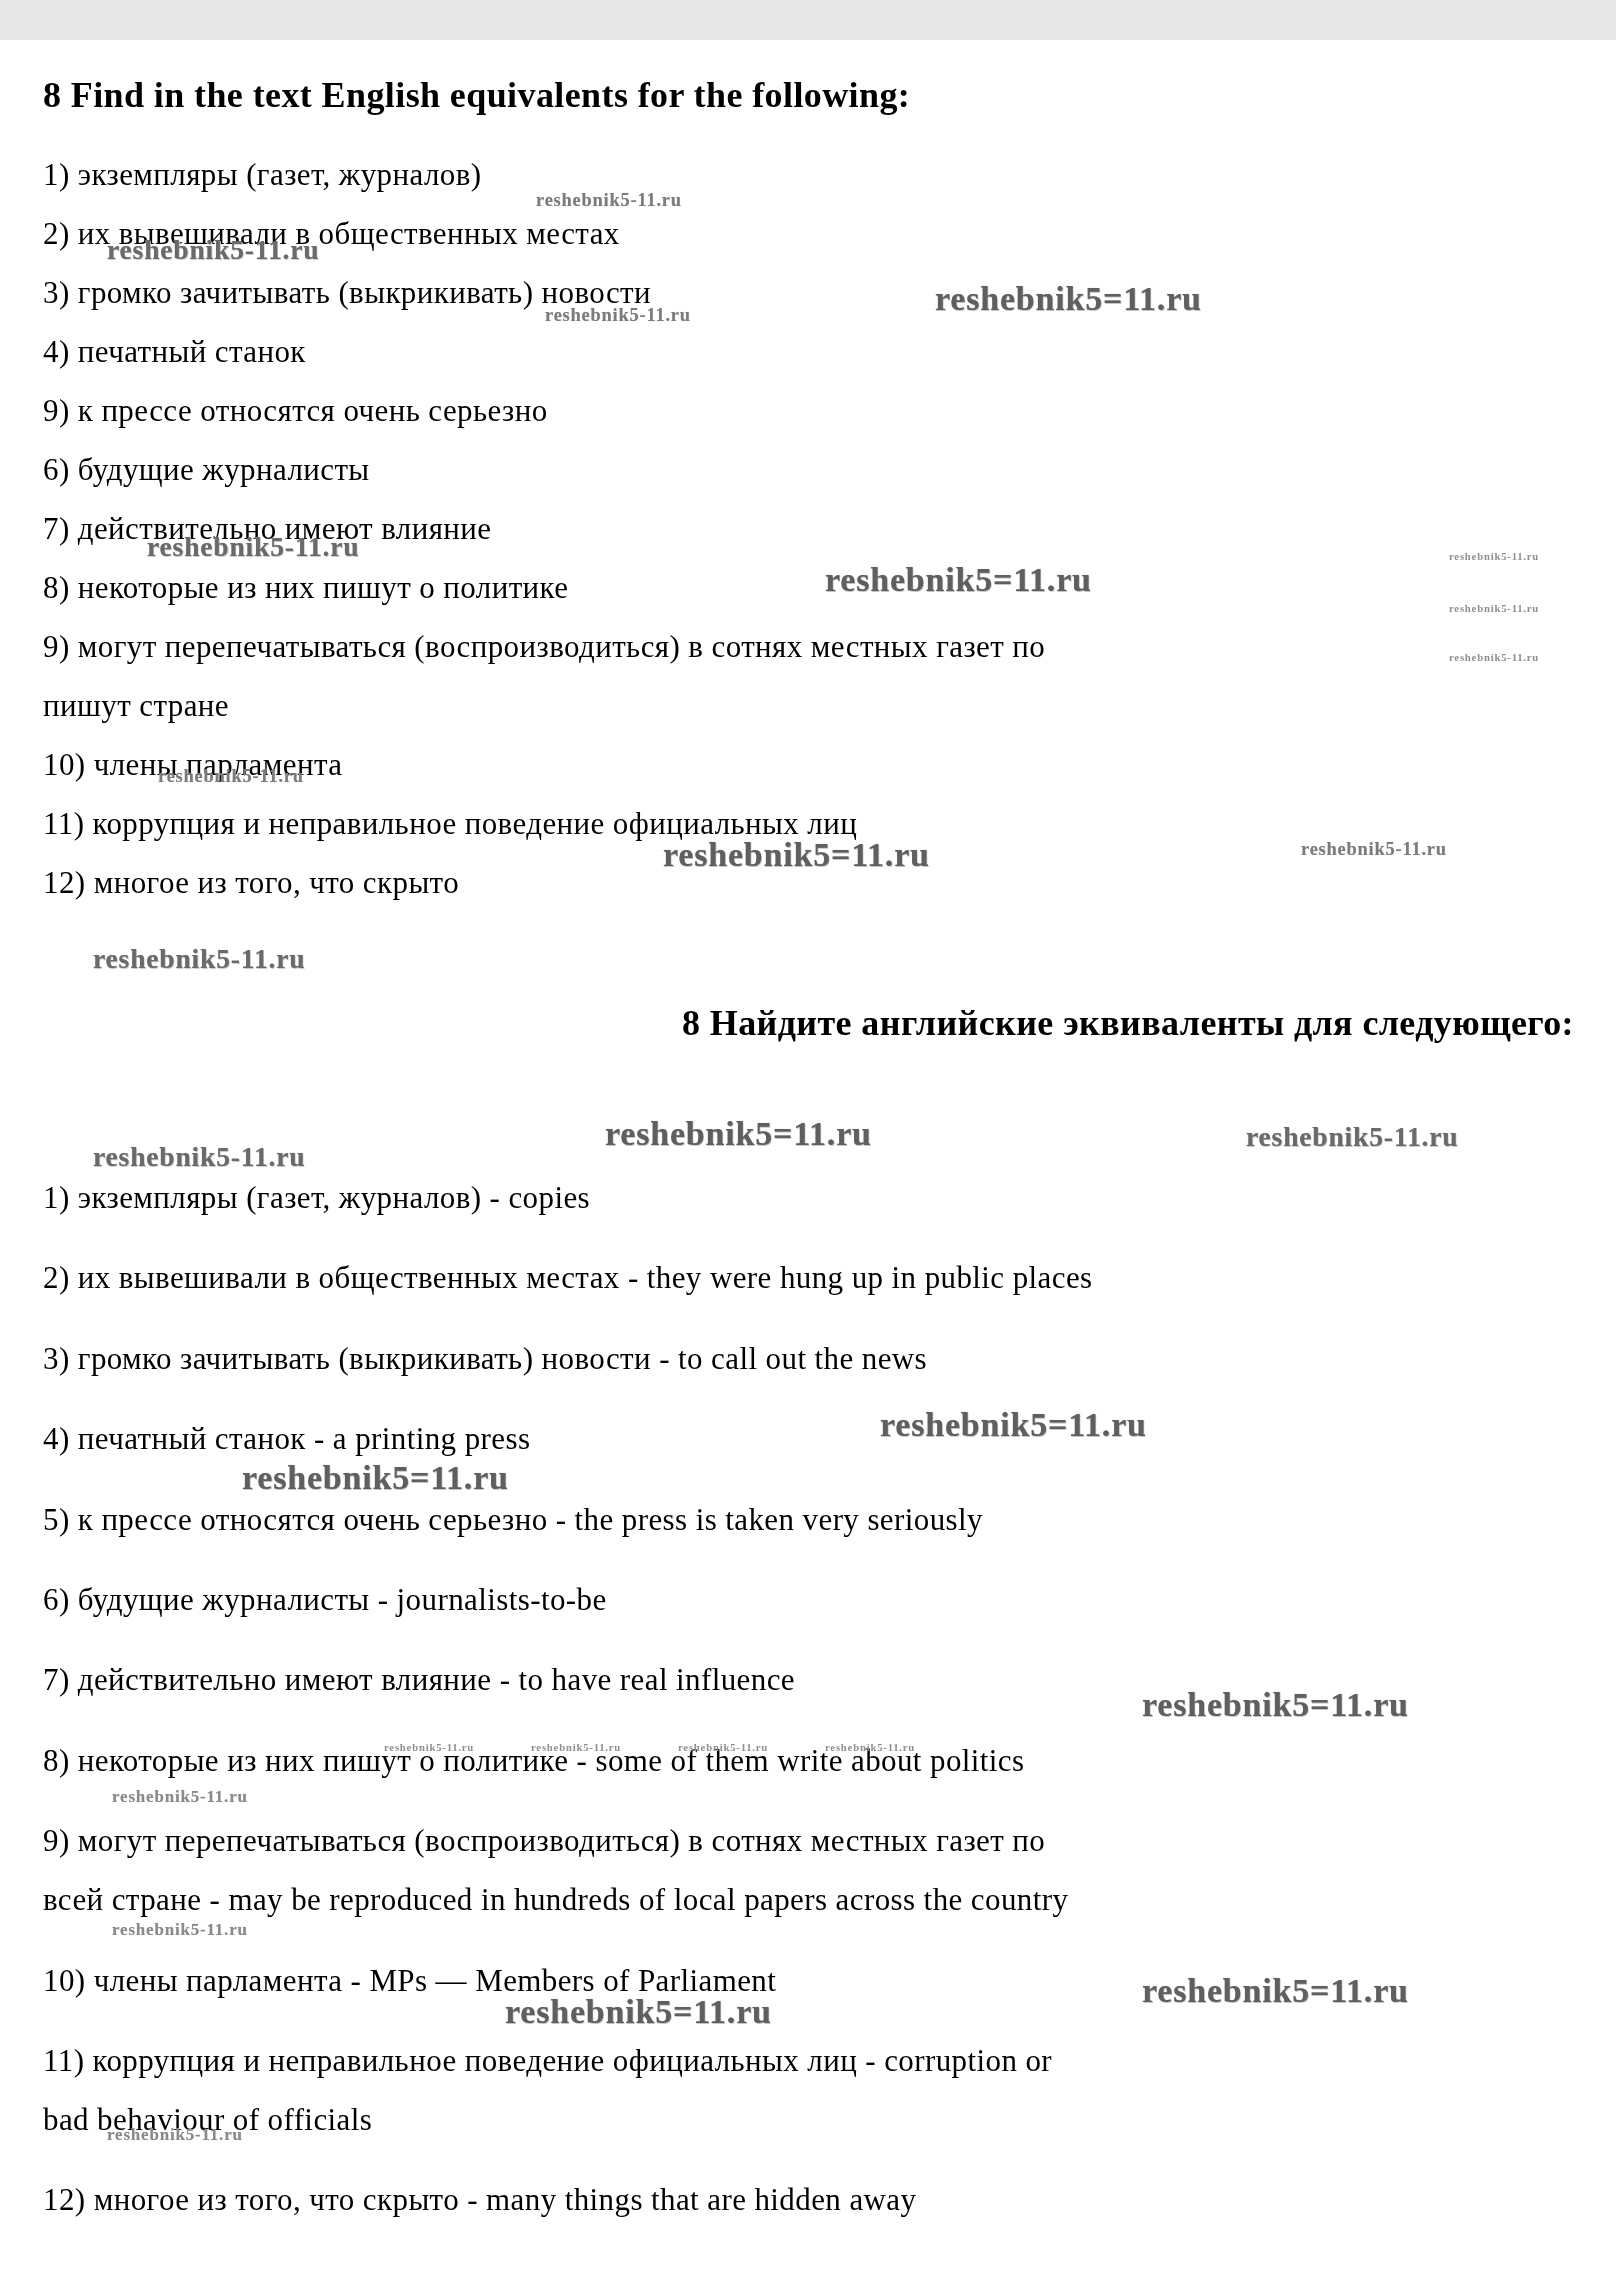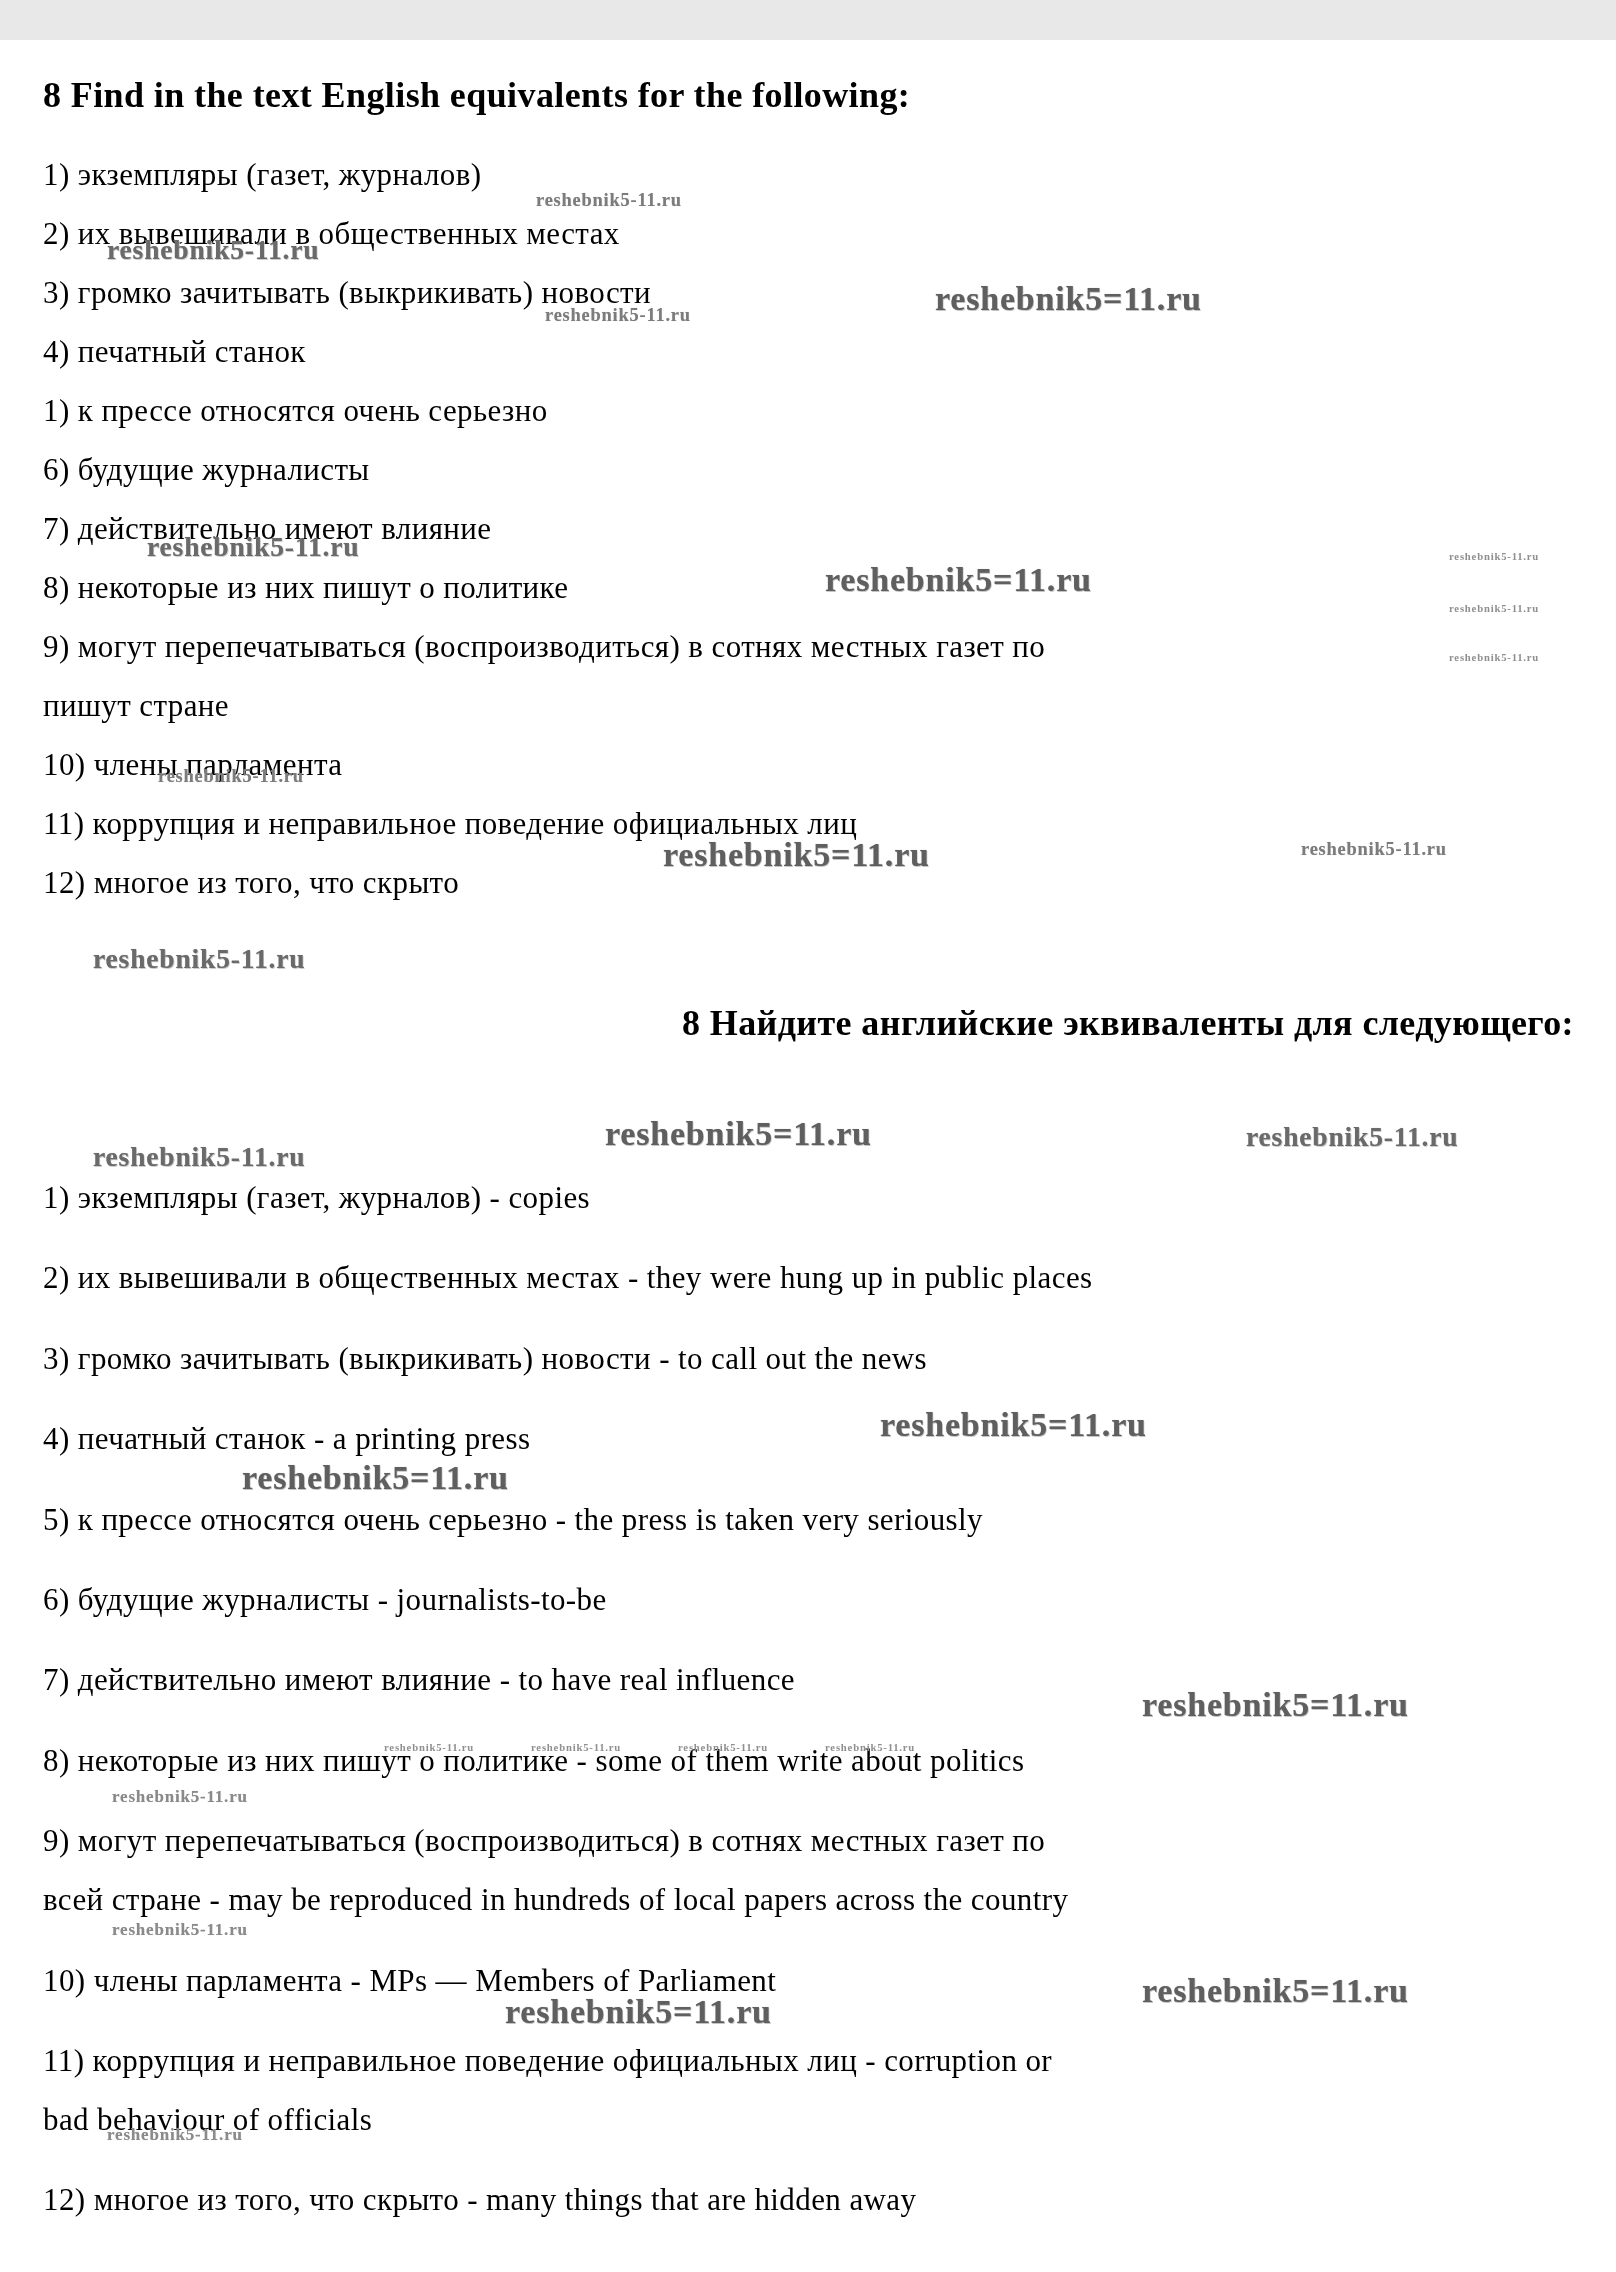--- a/index.html
+++ b/index.html
@@ -67,21 +67,21 @@
         <div class="item">
           <div class="line">2) их вывешивали в общественных местах</div>
         </div>
         <div class="item">
           <div class="line">3) громко зачитывать (выкрикивать) новости</div>
         </div>
         <div class="item">
           <div class="line">4) печатный станок</div>
         </div>
         <div class="item">
-          <div class="line">1) к прессе относятся очень серьезно</div>
+          <div class="line">9) к прессе относятся очень серьезно</div>
         </div>
         <div class="item">
           <div class="line">6) будущие журналисты</div>
         </div>
         <div class="item">
           <div class="line">7) действительно имеют влияние</div>
         </div>
         <div class="item">
           <div class="line">8) некоторые из них пишут о политике</div>
         </div>

